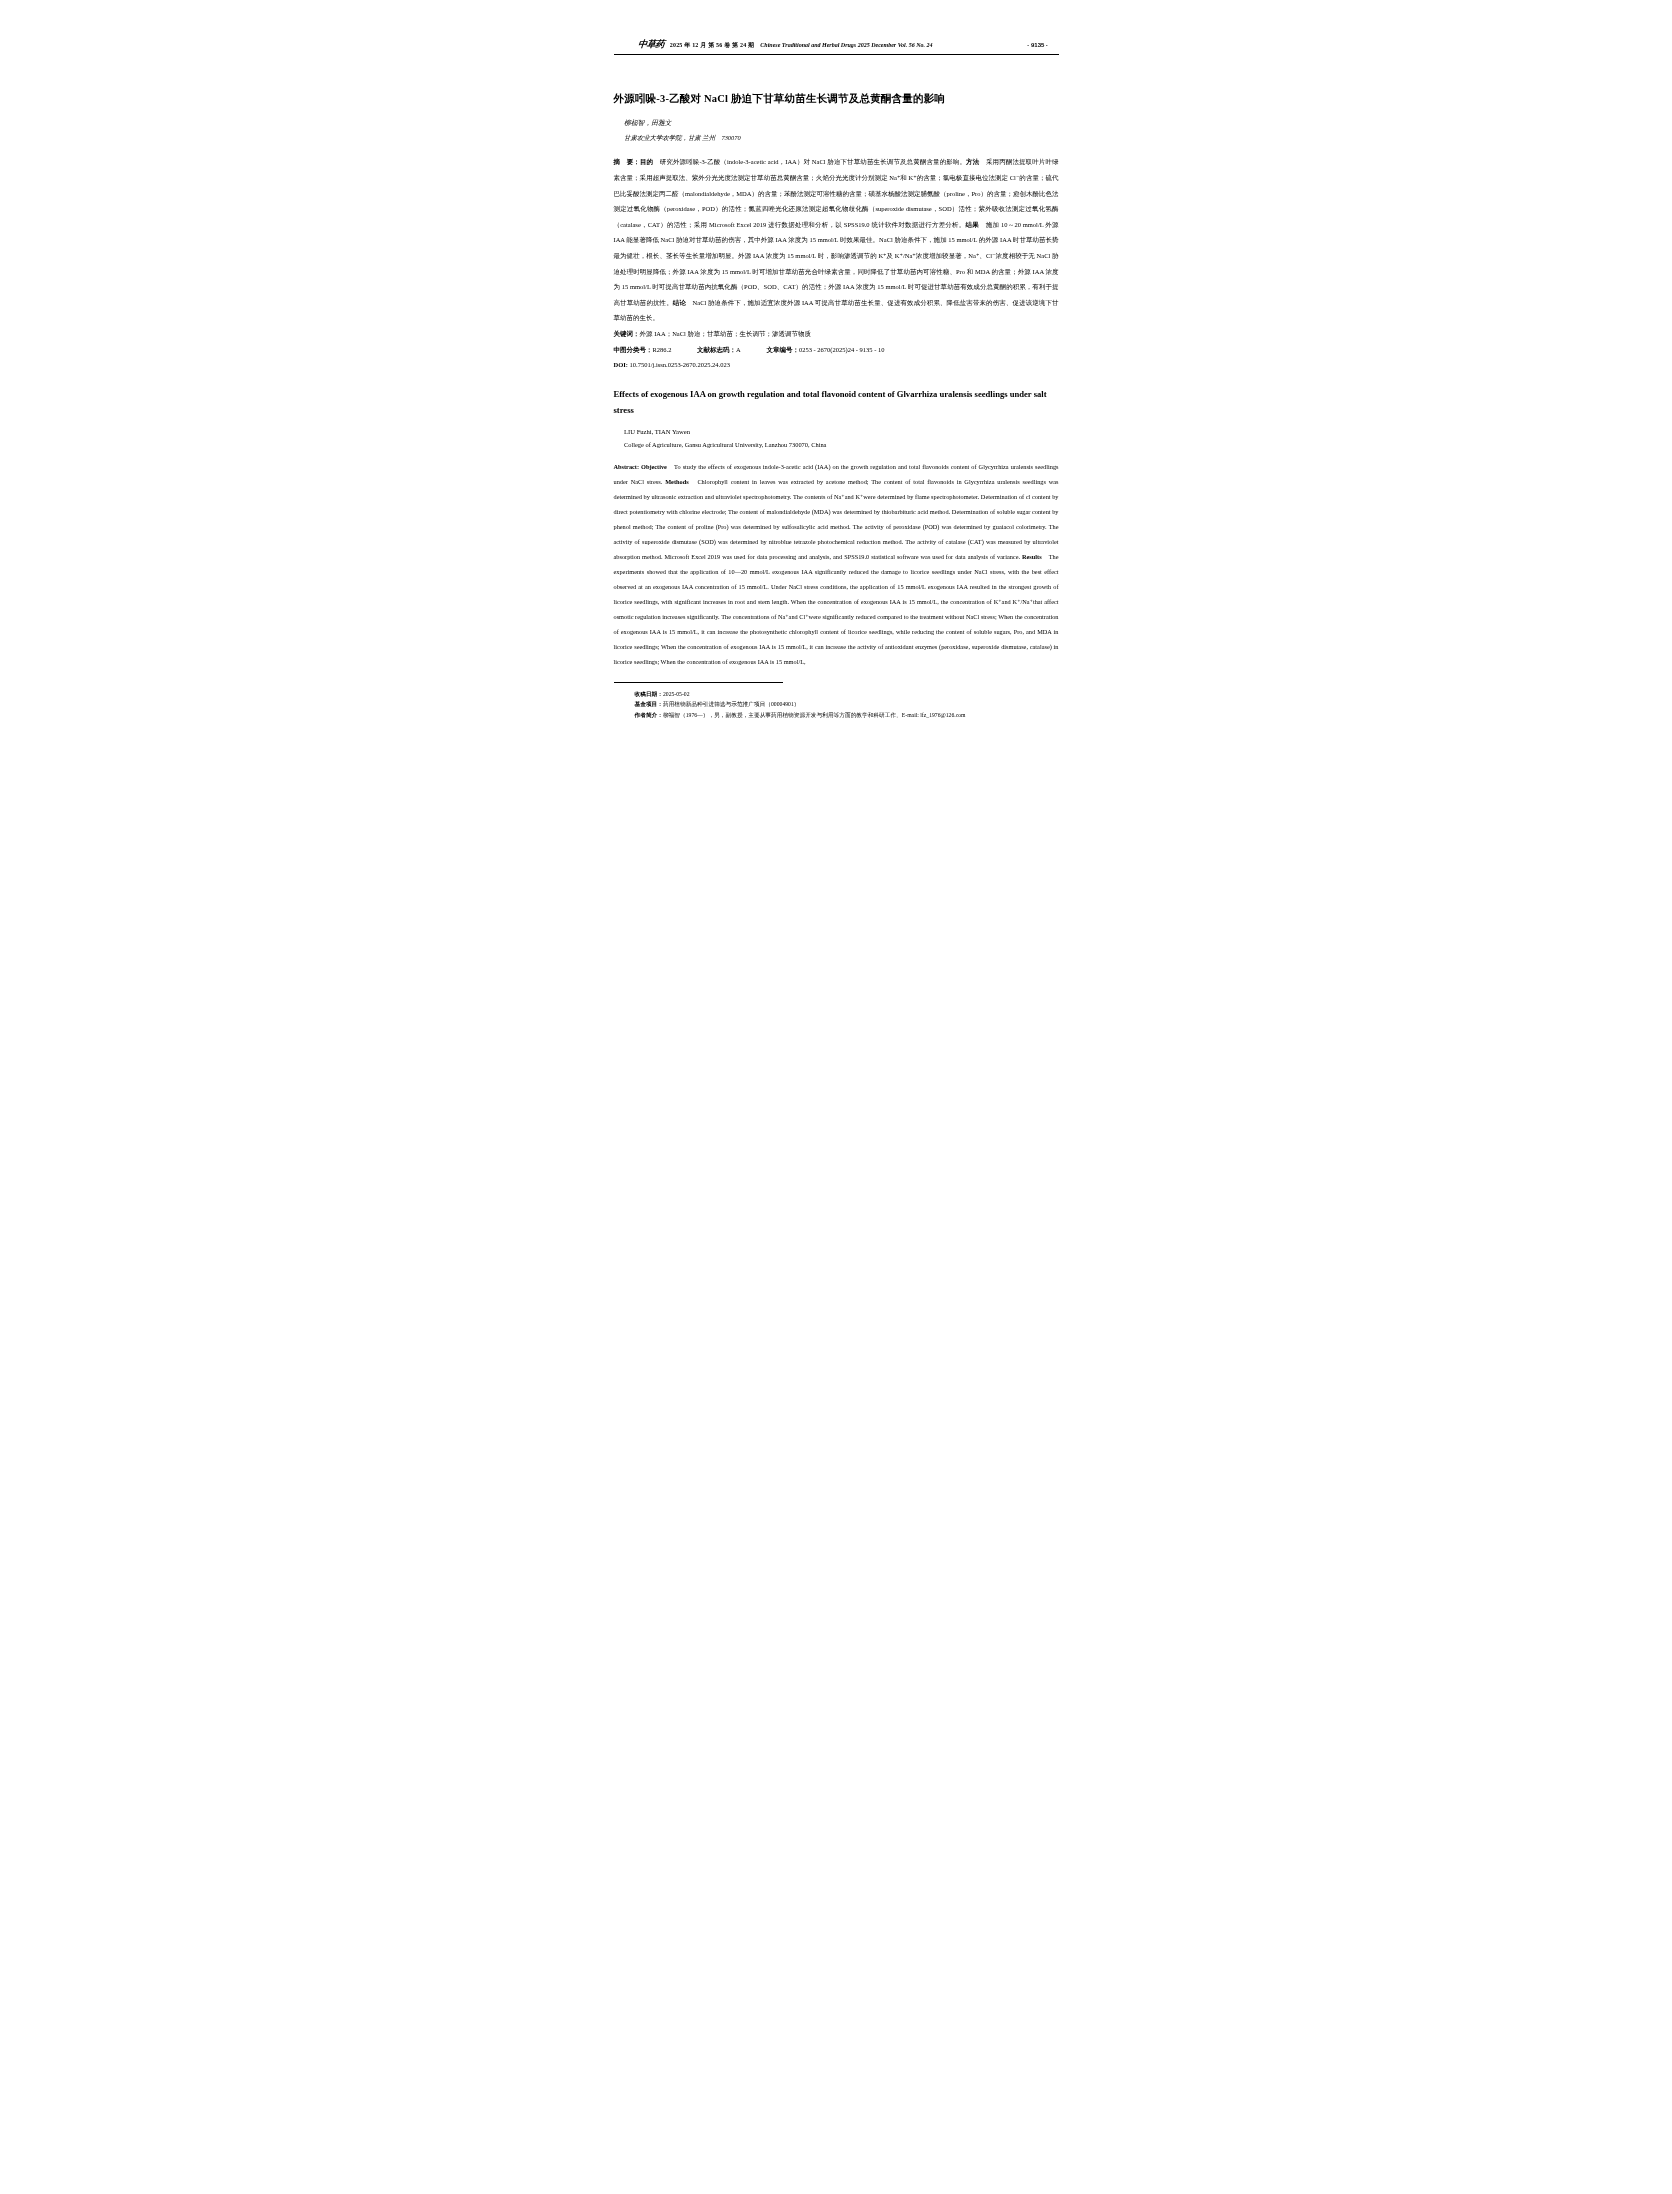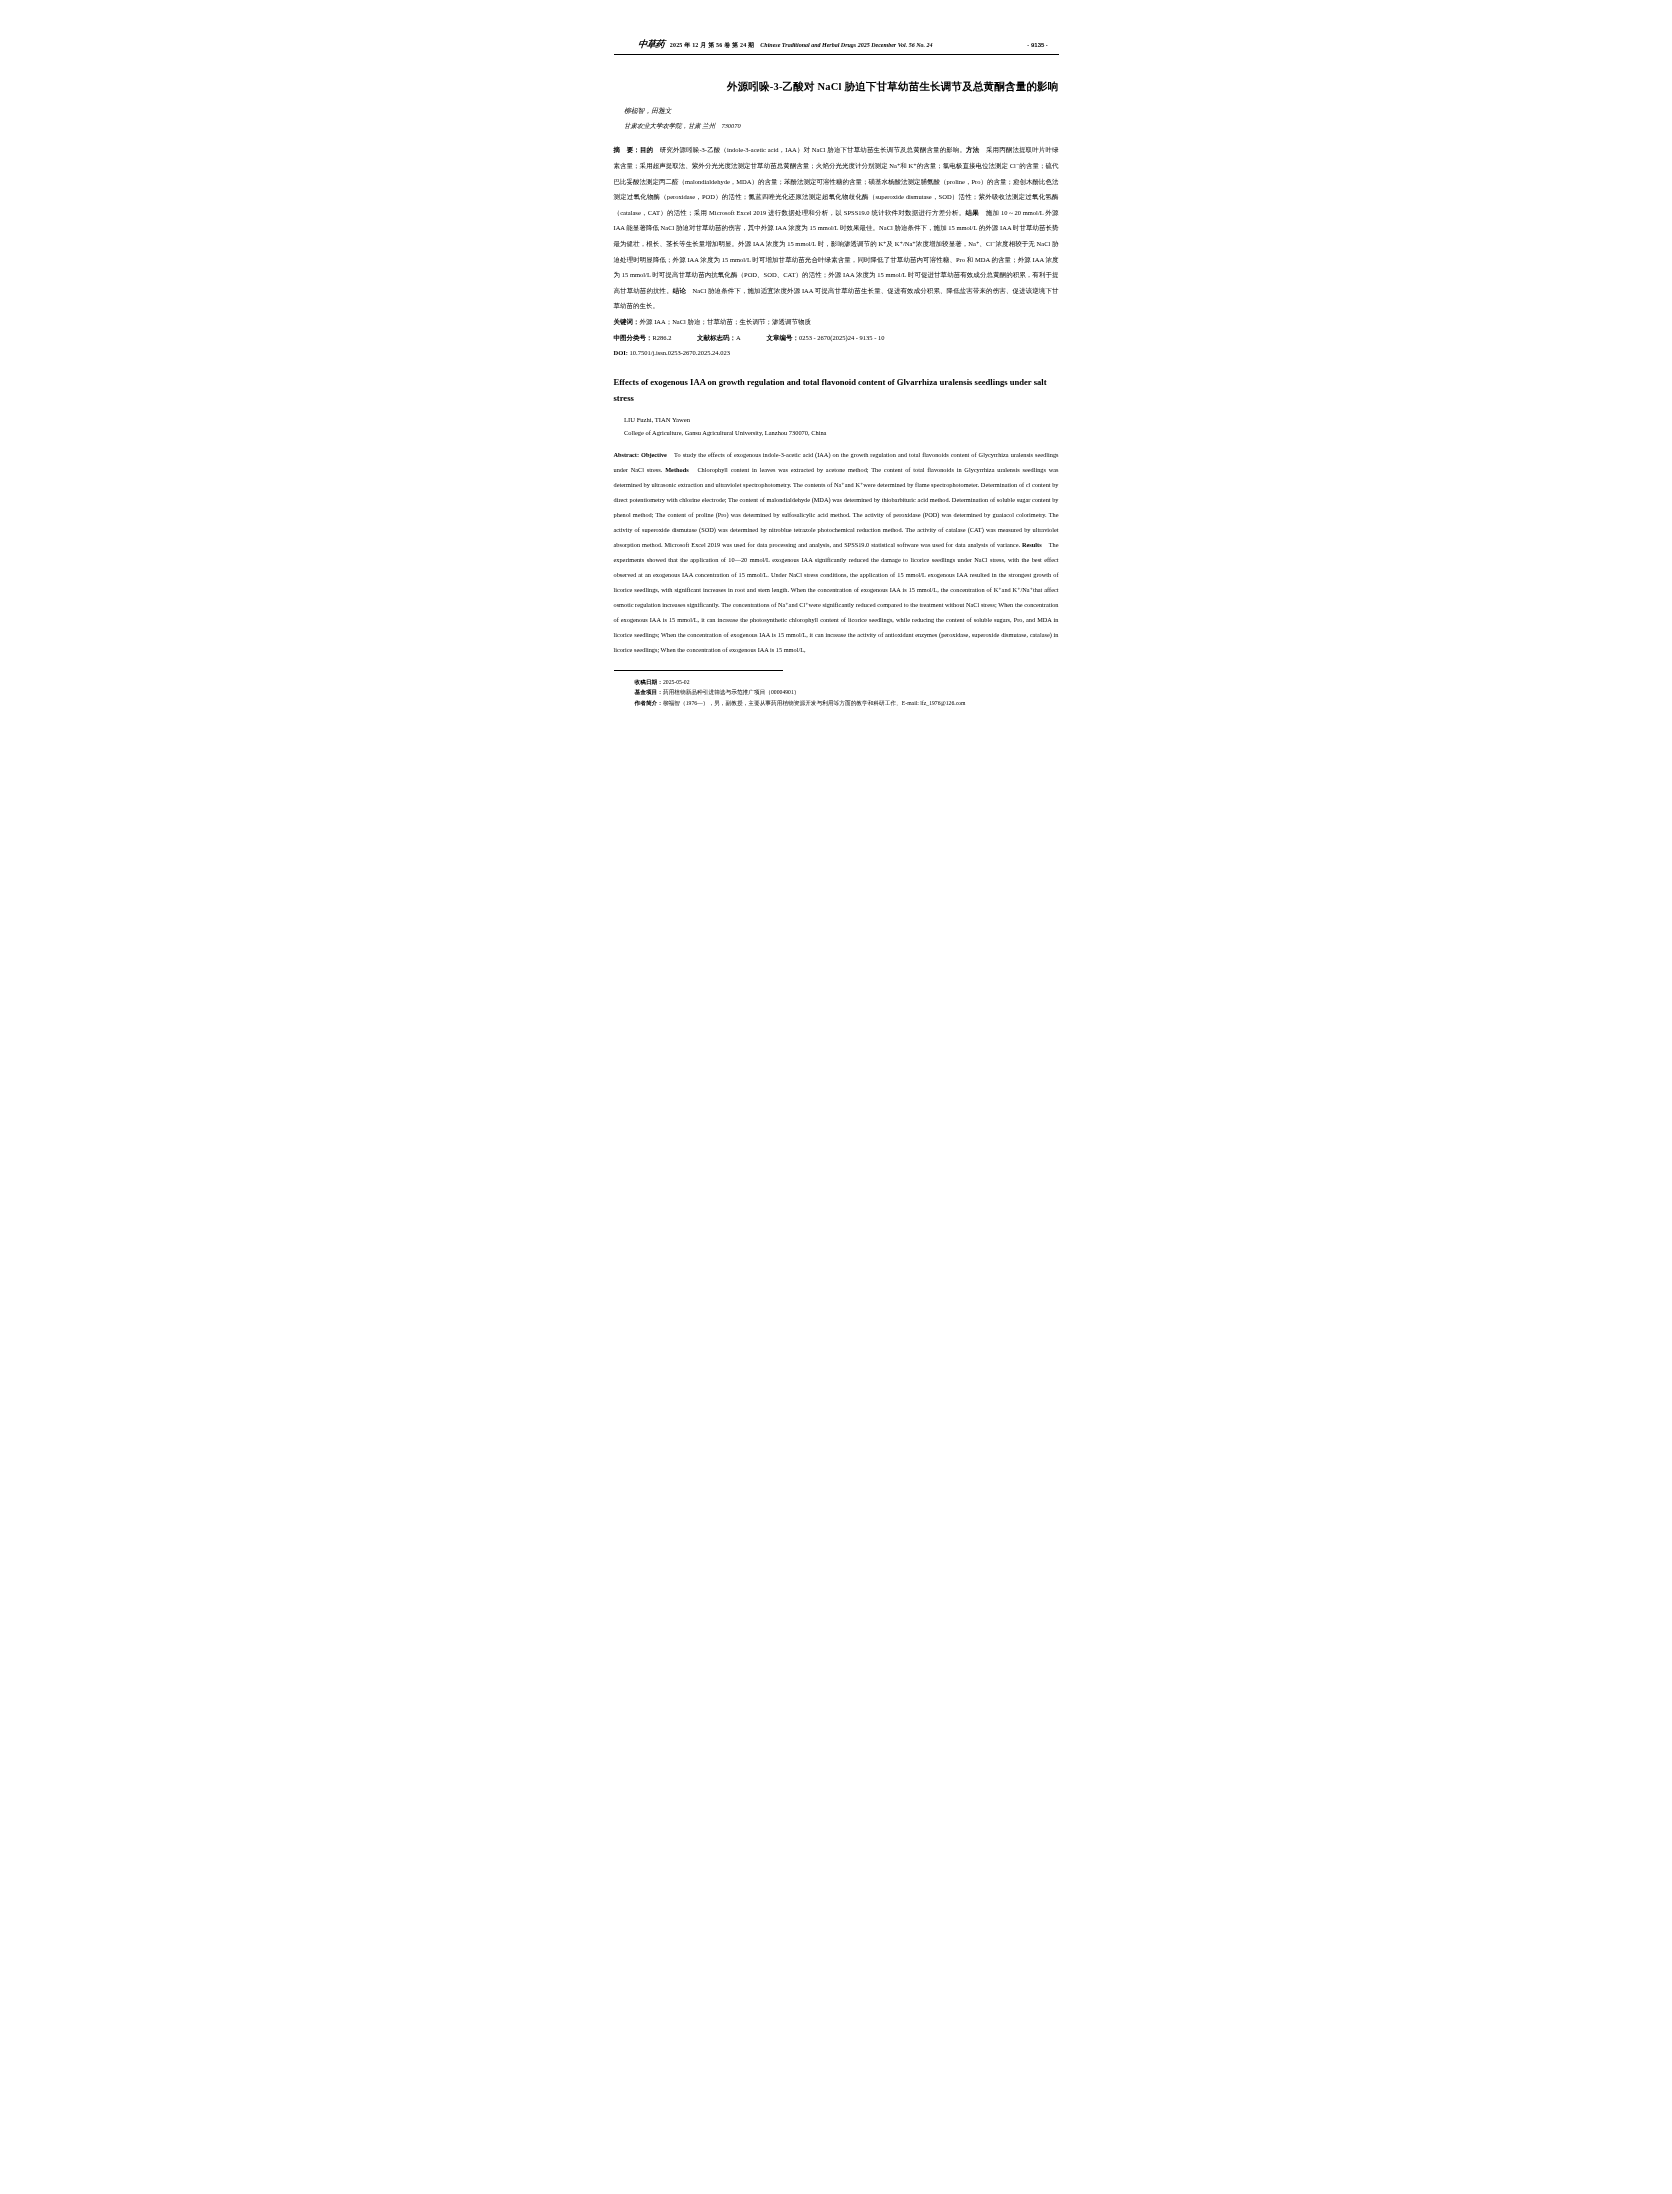--- a/index.html
+++ b/index.html
@@ -20,21 +20,21 @@
     letter-spacing:-0.4px; margin-right:5.3px; transform:skewX(-6deg);
     display:inline-block;
   }
   .hdr-cn { margin-right:6.1px; letter-spacing:0.2px; }
   .hdr-en { font-style:italic; }
   .hdr-page { margin-left:auto; font-family:"Liberation Sans","DejaVu Sans",sans-serif; }
   .hdr-rule { border:0; border-top:1.8px solid #000; margin:3.1px 0 0; }
 
   
   .title-cn {
-    margin:24px 0 0; font-size:10.5px; font-weight:bold; text-align:right;
+    margin:36px 0 0; font-size:10.5px; font-weight:bold; text-align:left;
     line-height:1.45; letter-spacing:0.2px;
   }
   .authors-cn { margin:12px 0 0; padding-left:10.5px; font-size:6.8px; font-style:italic; }
   .affil-cn   { margin:5.7px 0 0; padding-left:10.5px; font-size:6.4px; font-style:italic; }
 
   
   .abs-cn { margin:11.4px 0 0; font-size:6.5px; line-height:15.6px; text-align:justify; }
   .kw     { margin:0; font-size:6.5px; line-height:15.6px; }
   .clc    { margin:0; font-size:6.5px; line-height:15.6px; }
   .clc-item { margin-right:24px; }

